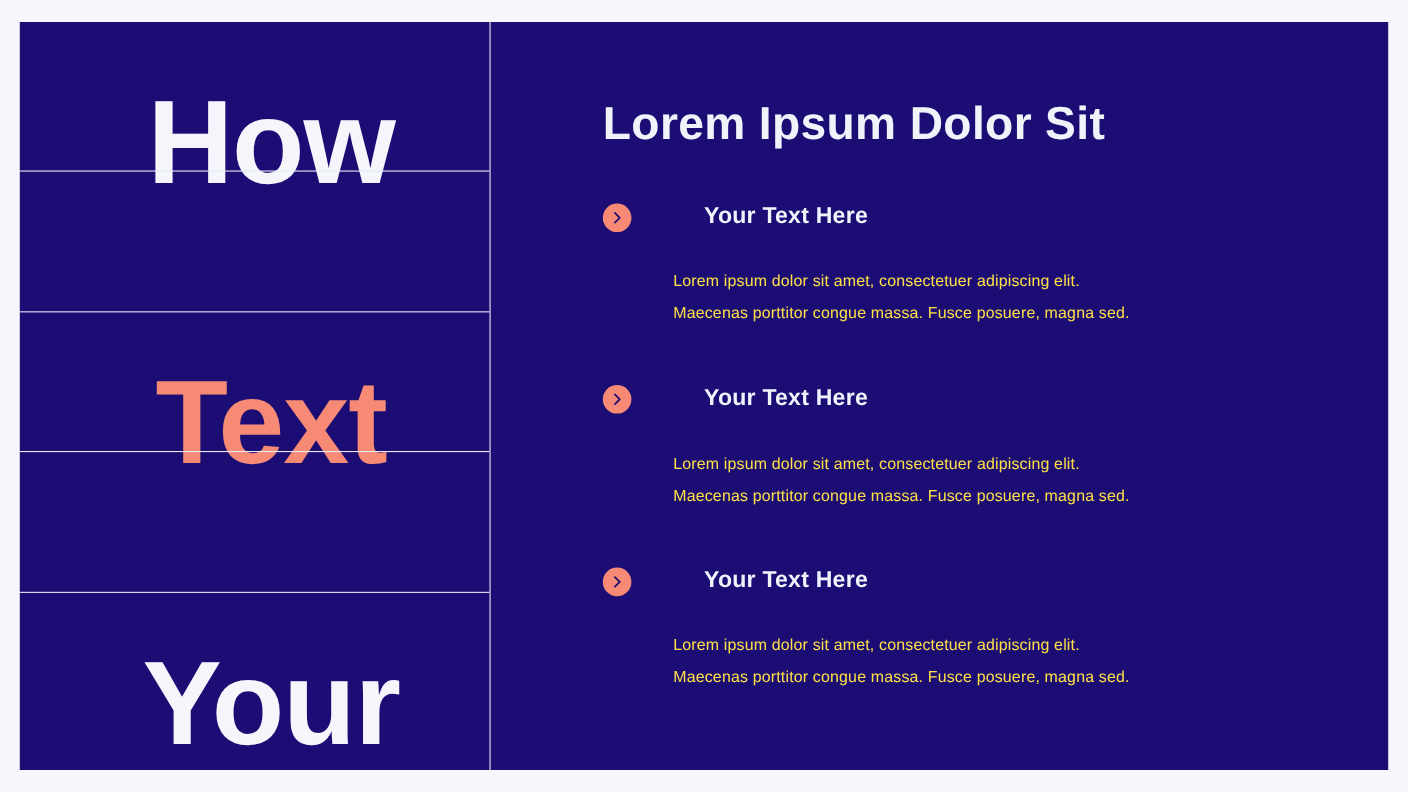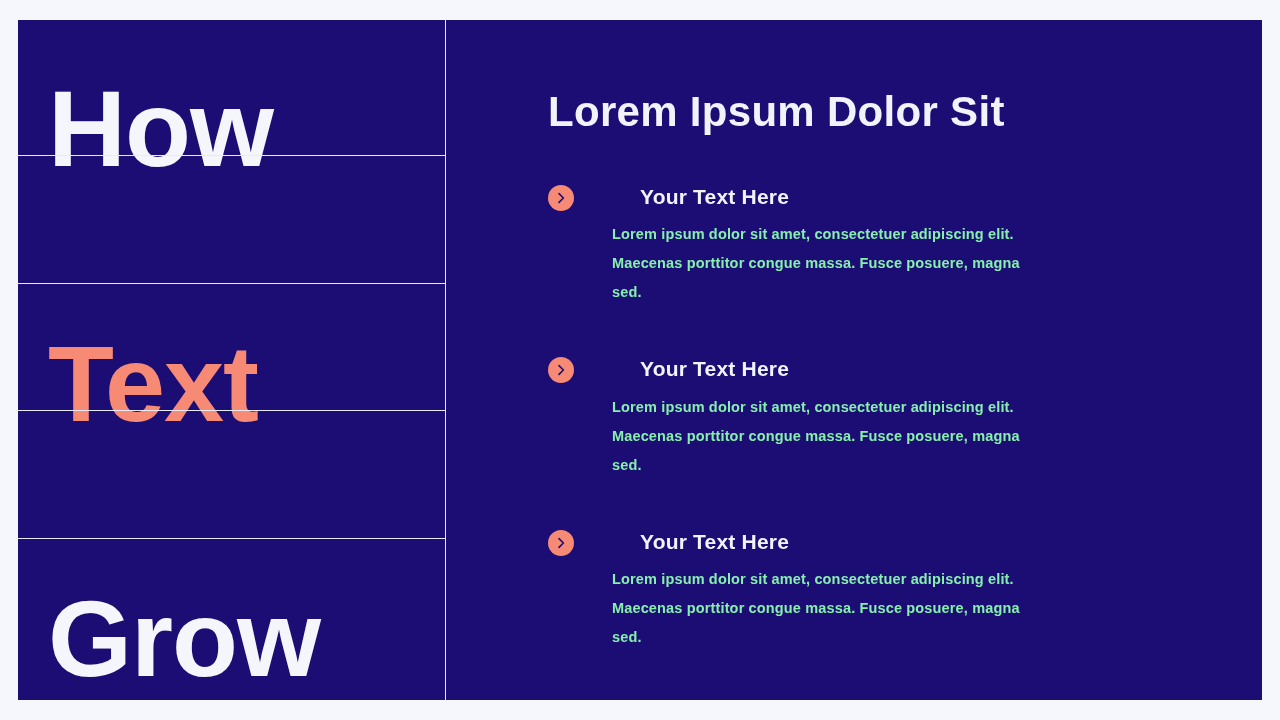--- a/index.html
+++ b/index.html
@@ -43,20 +43,21 @@
   .title-line {
     position: absolute;
     left: 30px;
     width: 397px;
     font-size: 108px;
     line-height: 1;
     font-weight: 700;
     letter-spacing: -1px;
     color: #f4f6fc;
     white-space: nowrap;
+    text-align: center;
   }
   .title-line.accent { color: #f68a74; }
 
   .tl-0 { top: 55px; }
   .tl-1 { top: 183px; }
   .tl-2 { top: 310px; }
   .tl-3 { top: 437px; }
   .tl-4 { top: 565px; }
 
   .hrule {
@@ -129,39 +130,39 @@
   .bullet-title {
     margin-left: 92px;
     font-size: 21px;
     font-weight: 700;
     color: #f1f3fb;
     letter-spacing: 0.2px;
     line-height: 1.3;
   }
   .bullet-body {
     margin-left: 64px;
-    margin-top: 10px;
+    margin-top: 32px;
     font-size: 14.5px;
-    font-weight: 700;
-    color: #86efac;
+    font-weight: 400;
+    color: #fde047;
     line-height: 2.0;
     letter-spacing: 0.15px;
     max-width: 440px;
   }
 </style>
 </head>
 <body>
 
 <div id="slide">
 
   <div class="left-panel">
     <div class="title-stack">
       <div class="title-line tl-0">How</div>
       <div class="title-line tl-2 accent">Text</div>
-      <div class="title-line tl-4">Grow</div>
+      <div class="title-line tl-4">Your</div>
 
       <div class="hrule hr-0"></div>
       <div class="hrule hr-1"></div>
       <div class="hrule hr-2"></div>
       <div class="hrule hr-3"></div>
     </div>
     <div class="vrule"></div>
   </div>
 
   <div class="right-panel">

